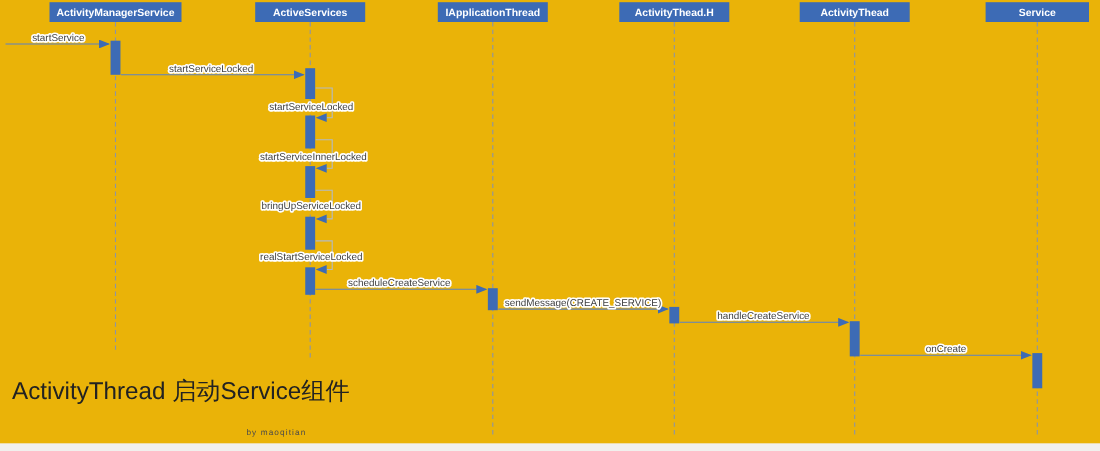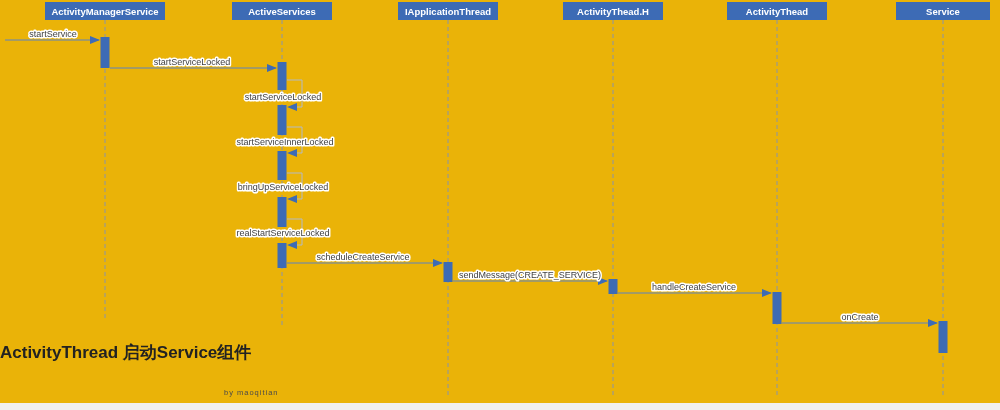--- a/index.html
+++ b/index.html
@@ -8,21 +8,21 @@
   svg text{font-family:"Liberation Sans",sans-serif;}
   .lifeline{stroke:#8a94a8;stroke-width:1;stroke-dasharray:4 3;}
   .head{fill:#3d6bb5;}
   .head-label{font-size:9.5px;font-weight:bold;fill:#ffffff;text-anchor:middle;}
   .bar{fill:#3d6bb5;}
   .msg{stroke:#5b82c5;stroke-width:1;fill:none;}
   .bracket{stroke:#b3bac4;stroke-width:1;fill:none;}
   .msg-label{font-size:9px;fill:#3f3f3f;text-anchor:middle;
              paint-order:stroke;stroke:#ffffff;stroke-width:3px;stroke-linejoin:round;}
   .arrowhead{fill:#3d6bb5;}
-  .caption{position:absolute;left:0;top:341px;font-size:17px;color:#222222;font-weight:bold;}
+  .caption{position:absolute;left:11px;top:341px;font-size:22px;color:#222222;}
   .credit{position:absolute;left:224px;top:388px;font-size:7.5px;color:#4a4a4a;letter-spacing:1px;text-align:right;}
   .bottom-strip{position:absolute;left:0;bottom:0;width:1000px;height:7px;background:#f1f0ed;}
 </style>
 </head>
 <body>
 
 <div class="stage">
   <svg width="1000" height="410" viewBox="0 0 1000 410">
     <defs>
       <marker id="arrow" markerWidth="10" markerHeight="8" refX="9" refY="4" orient="auto" markerUnits="userSpaceOnUse">

